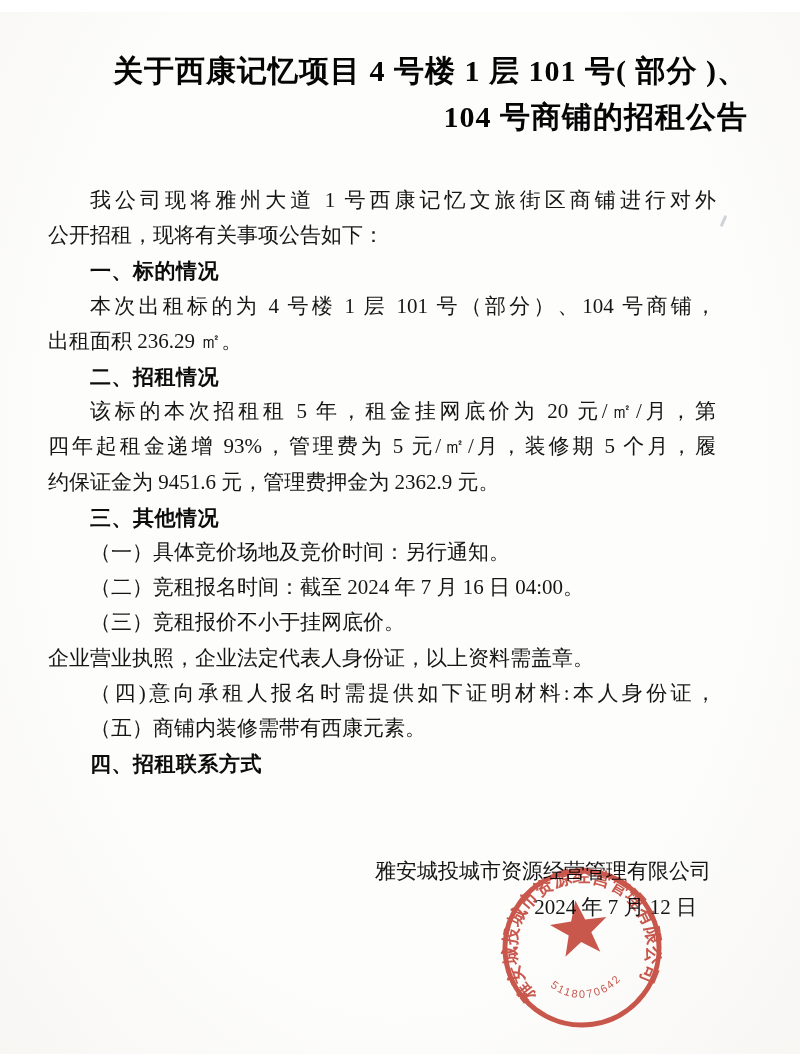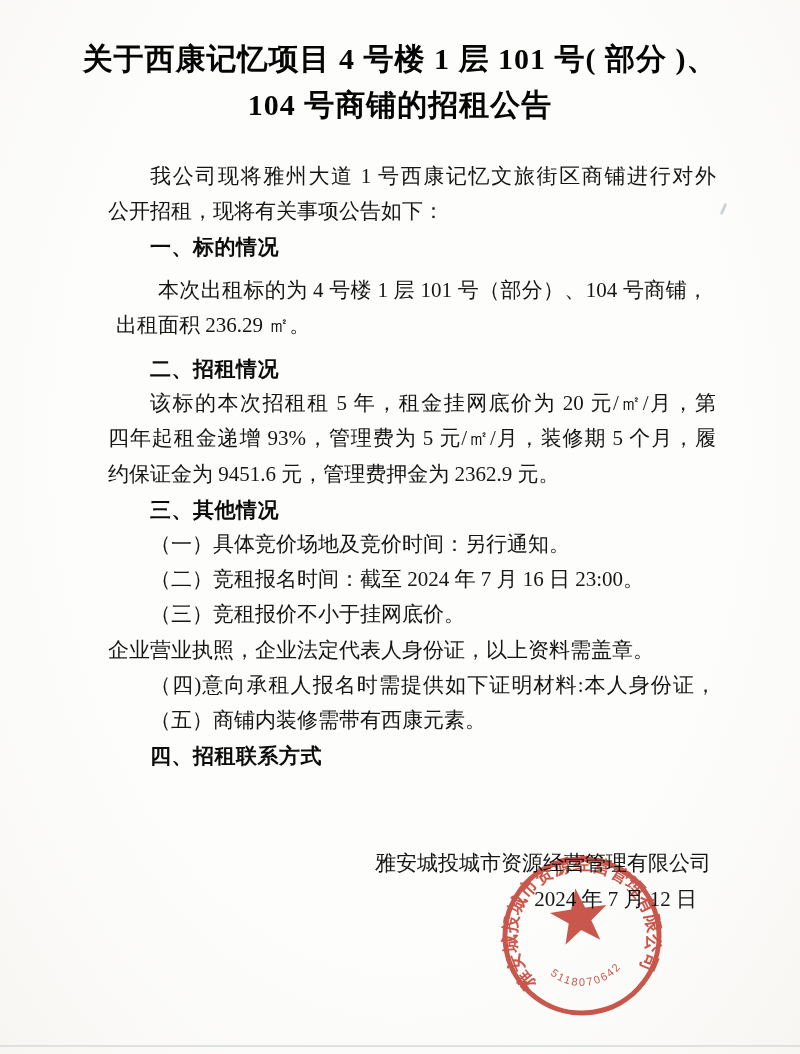--- a/index.html
+++ b/index.html
@@ -9,29 +9,29 @@
     color:#151515;
     background:#ffffff;
     overflow:hidden;
   }
   .page {
     position:relative;
     width:800px; height:1054px;
     background:radial-gradient(ellipse at 50% 42%, #fdfdfc 60%, #f7f6f3 100%);
   }
   .title {
-    margin:0; padding:36px 40px 0 40px;
-    text-align:center;
+    margin:12px; padding:36px 40px 0 40px;
+    text-align:right;
     font-size:30px; line-height:46px;
     font-weight:700; color:#050505;
     letter-spacing:1px;
   }
   .title span { display:block; }
   .content {
-    padding:31px 84px 0 108px; 
+    padding:31px 84px 0 48px; 
     font-size:21px;
   }
   .pline {
     display:block;
     line-height:35.2px;
     text-align:justify;
     text-align-last:justify;
   }
   .pline.last { text-align-last:left; }
   .pline.ind { text-indent:2em; }
@@ -98,36 +98,36 @@
   </h1>
 
   <div class="content">
 
     <p class="para" style="margin:0">
       <span class="pline ind">我公司现将雅州大道 1 号西康记忆文旅街区商铺进行对外</span>
       <span class="pline last">公开招租，现将有关事项公告如下：</span>
     </p>
 
     <h2 class="hline" style="margin:0;font-size:21px">一、标的情况</h2>
-    <p style="margin:8px">
+    <p style="margin:0">
       <span class="pline ind">本次出租标的为 4 号楼 1 层 101 号（部分）、104 号商铺，</span>
       <span class="pline last">出租面积 236.29 ㎡。</span>
     </p>
 
     <h2 class="hline" style="margin:0;font-size:21px">二、招租情况</h2>
     <p style="margin:0">
       <span class="pline ind">该标的本次招租租 5 年，租金挂网底价为 20 元/㎡/月，第</span>
       <span class="pline">四年起租金递增 93%，管理费为 5 元/㎡/月，装修期 5 个月，履</span>
       <span class="pline last">约保证金为 9451.6 元，管理费押金为 2362.9 元。</span>
     </p>
 
     <h2 class="hline" style="margin:0;font-size:21px">三、其他情况</h2>
     <p style="margin:0">
       <span class="pline ind last">（一）具体竞价场地及竞价时间：另行通知。</span>
-      <span class="pline ind last">（二）竞租报名时间：截至 2024 年 7 月 16 日 23:00。</span>
+      <span class="pline ind last">（二）竞租报名时间：截至 2024 年 7 月 16 日 04:00。</span>
       <span class="pline ind last">（三）竞租报价不小于挂网底价。</span>
       <span class="pline last">企业营业执照，企业法定代表人身份证，以上资料需盖章。</span>
       <span class="pline ind">（四)意向承租人报名时需提供如下证明材料:本人身份证，</span>
       <span class="pline ind last">（五）商铺内装修需带有西康元素。</span>
     </p>
 
     <h2 class="hline" style="margin:0;font-size:21px">四、招租联系方式</h2>
 
     <div class="signature">
       <span>雅安城投城市资源经营管理有限公司</span>

